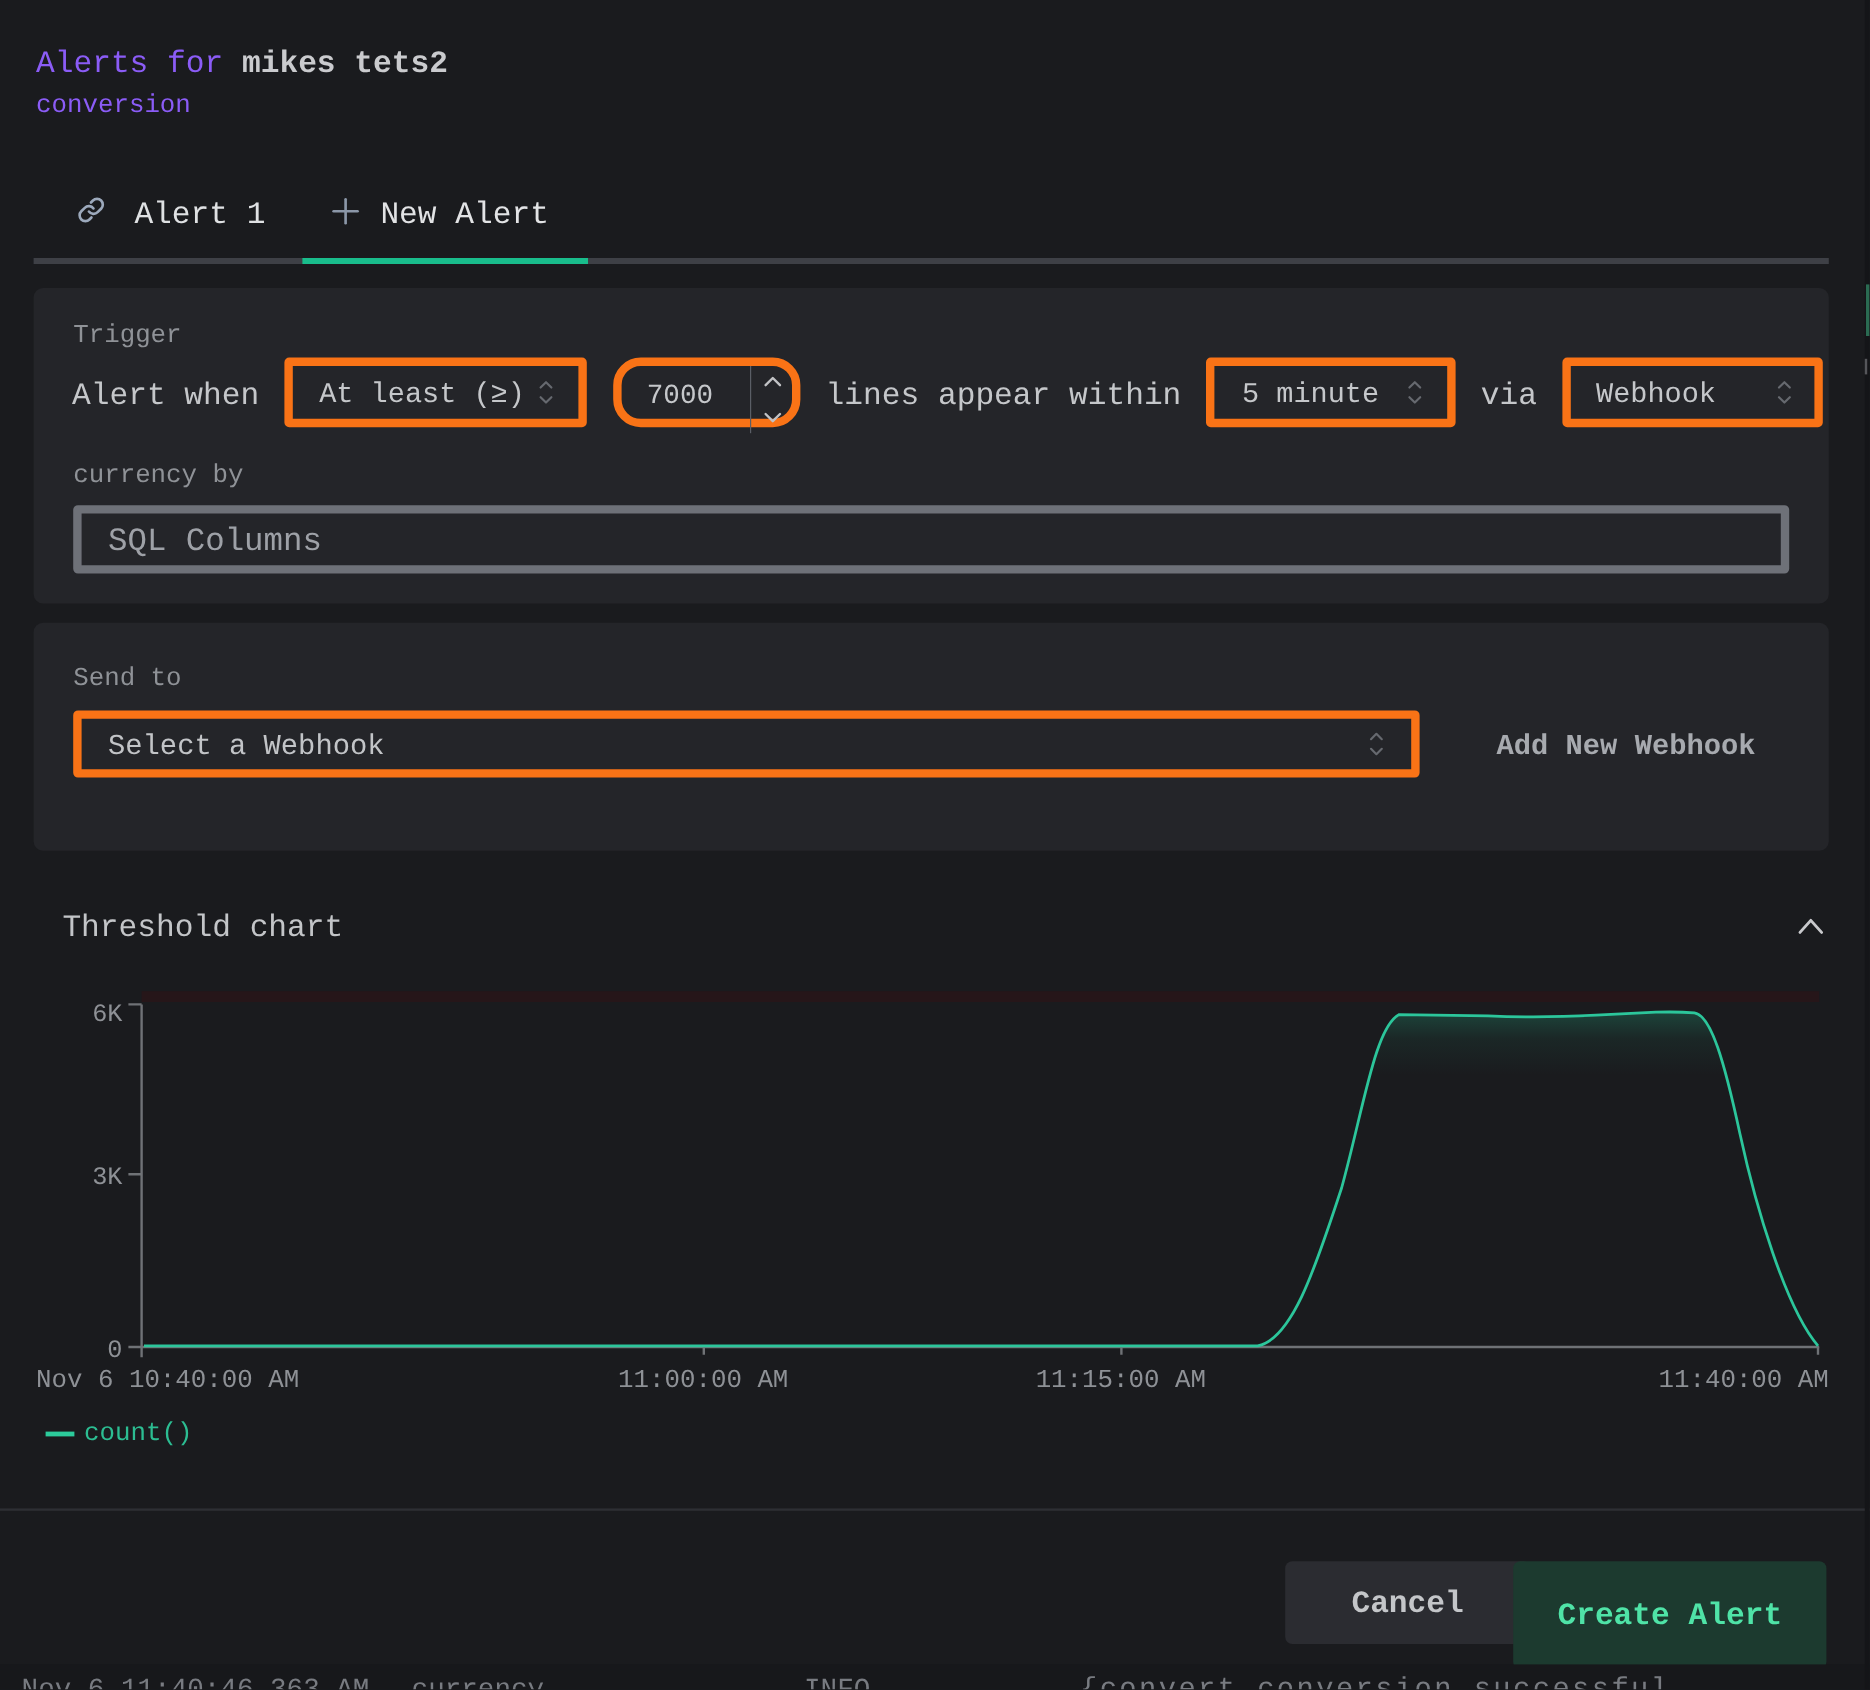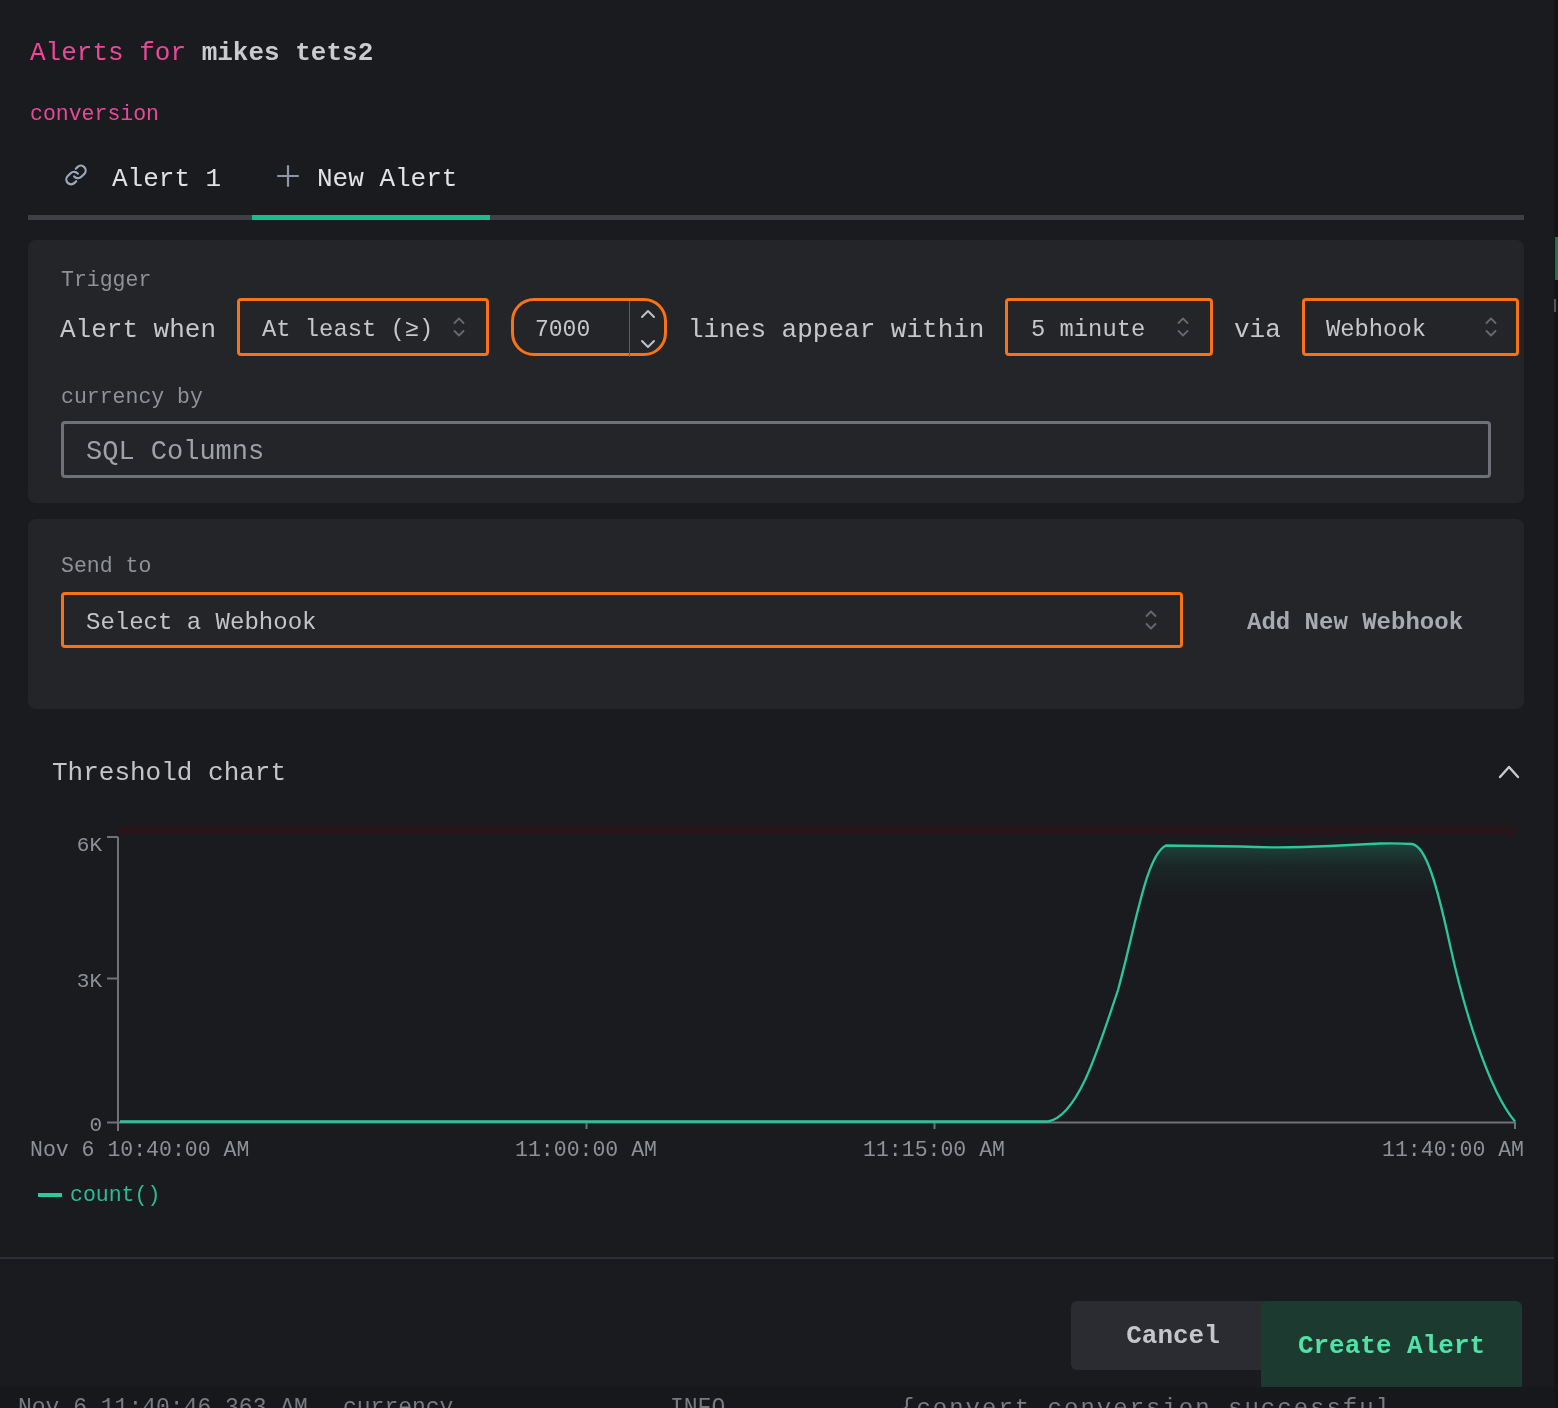--- a/index.html
+++ b/index.html
@@ -1,22 +1,22 @@
 <!DOCTYPE html>
 <html><head>
 <meta charset="utf-8">
 <style>
   * { margin:0; padding:0; box-sizing:border-box; }
   html,body { width:1558px; height:1408px; background:#1A1B1E; overflow:hidden;
     font-family:"Liberation Mono", monospace; }
   .abs { position:absolute; }
   body { position:relative; }
-  .gray { color:#ec4899;margin-top:26px; }
+  .gray { color:#8b5cf6; }
   .panel { position:absolute; left:28px; width:1496px; background:#242529; border-radius:8px; }
-  .ibox { position:absolute; border:3px solid #f97316; border-radius:4px; display:flex; align-items:center; }
+  .ibox { position:absolute; border:7px solid #f97316; border-radius:4px; display:flex; align-items:center; }
   .lbl { position:absolute; font-size:21.5px; color:#8F9297; line-height:21.5px; }
   .rowtxt { position:absolute; font-size:26px; color:#C5C7CA; line-height:58px; height:58px; padding-top:3px; }
   .ibox > span { position:relative; top:2.5px; }
 </style>
 </head>
 <body>
 
 <div class="abs" style="left:30px; top:40px; font-size:26px; line-height:26px;">
   <span class="gray">Alerts for </span><span style="color:#CACBCE; font-weight:bold;">mikes tets2</span>
 </div>

